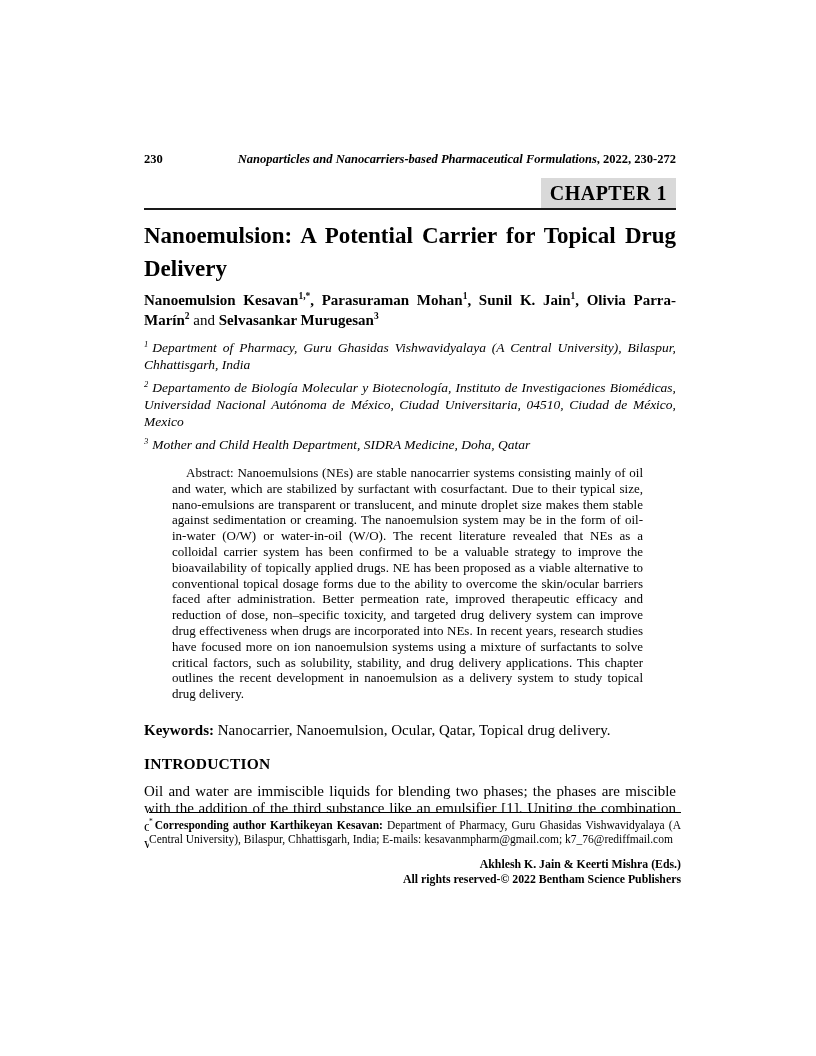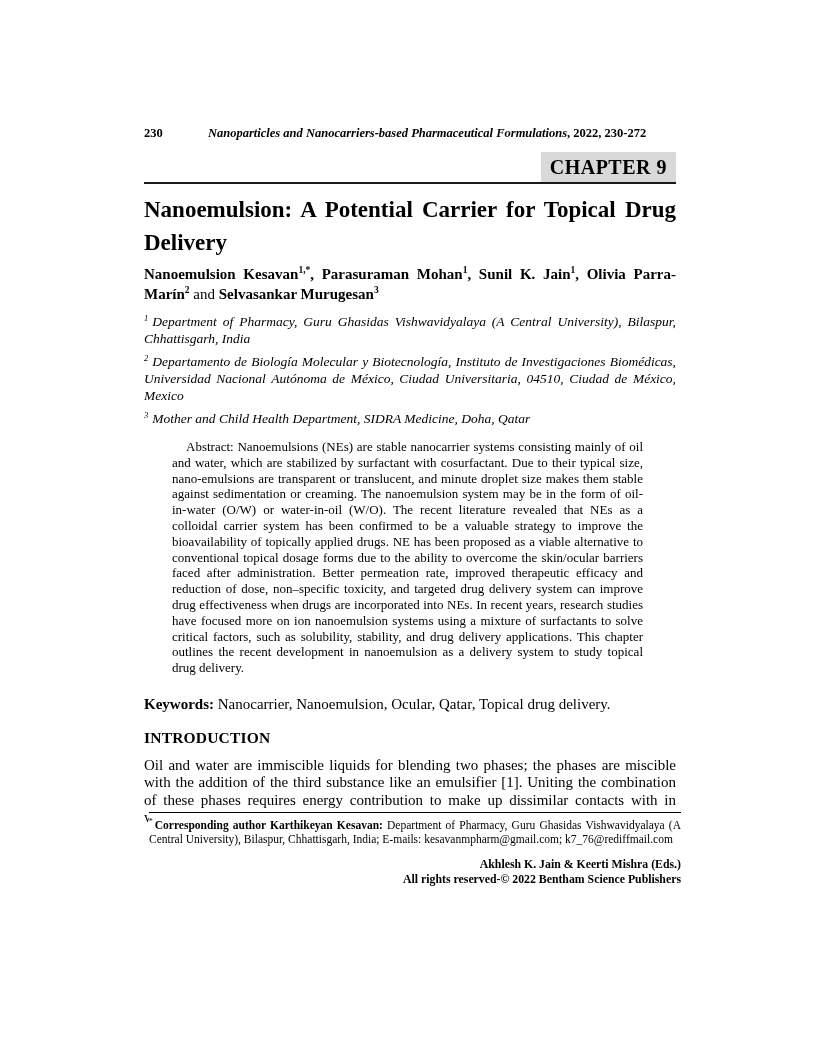--- a/index.html
+++ b/index.html
@@ -20,22 +20,22 @@
     padding-top: 126px;
   }
   
   .running-header {
     display: flex;
     align-items: baseline;
     font-size: 12.5px;
     font-weight: bold;
     line-height: 15px;
   }
-  .running-header .page-num { width: 64px; }
-  .running-header .running-title { flex: 1; text-align: left; white-space: nowrap; }
+  .running-header .page-num { width: 64px; margin-top: 26px; }
+  .running-header .running-title { flex: 1; text-align: right; white-space: nowrap; }
   .running-title .rt-italic { font-style: italic; }
   
   .chapter-row {
     margin-top: 11px;
     text-align: right;
     border-bottom: 2px solid #1a1a1a;
     line-height: 0;
   }
   .chapter-badge {
     display: inline-block;
@@ -133,21 +133,21 @@
 
 <div class="page">
   <div class="content">
 
     <div class="running-header">
       <span class="page-num">230</span>
       <span class="running-title"><span class="rt-italic">Nanoparticles and Nanocarriers-based Pharmaceutical Formulations</span><span>, 2022, 230-272</span></span>
     </div>
 
     <div class="chapter-row">
-      <span class="chapter-badge" style="background: rgb(217, 217, 217);">CHAPTER 9</span>
+      <span class="chapter-badge" style="background: rgb(217, 217, 217);">CHAPTER 1</span>
     </div>
 
     <h1 class="article-title">Nanoemulsion: A Potential Carrier for Topical Drug Delivery</h1>
 
     <p class="authors"><span>Nanoemulsion Kesavan</span><sup>1,*</sup><span>, </span><span>Parasuraman Mohan</span><sup>1</sup><span>, </span><span>Sunil K. Jain</span><sup>1</sup><span>, </span><span>Olivia Parra-Marín</span><sup>2</sup><span class="sep-and"> and </span><span>Selvasankar Murugesan</span><sup>3</sup></p>
 
     <div class="affiliations">
       <p class="affiliation"><sup>1</sup><span>Department of Pharmacy, Guru Ghasidas Vishwavidyalaya (A Central University), Bilaspur, Chhattisgarh, India</span></p>
       <p class="affiliation"><sup>2</sup><span>Departamento de Biología Molecular y Biotecnología, Instituto de Investigaciones Biomédicas, Universidad Nacional Autónoma de México, Ciudad Universitaria, 04510, Ciudad de México, Mexico</span></p>
       <p class="affiliation"><sup>3</sup><span>Mother and Child Health Department, SIDRA Medicine, Doha, Qatar</span></p>

